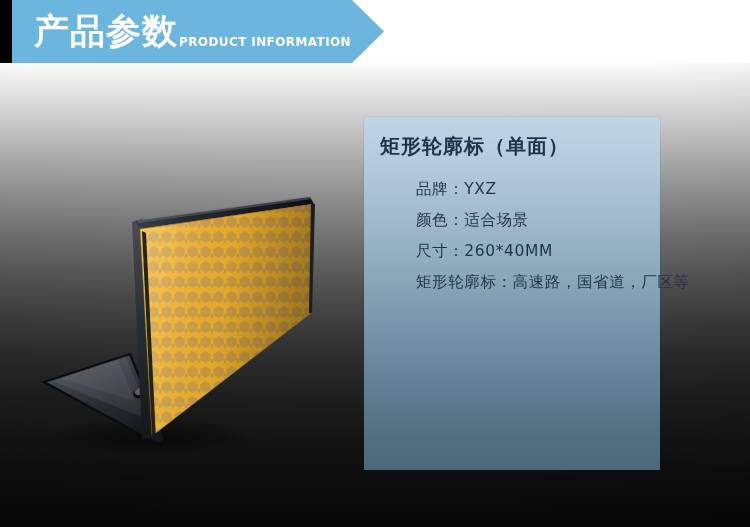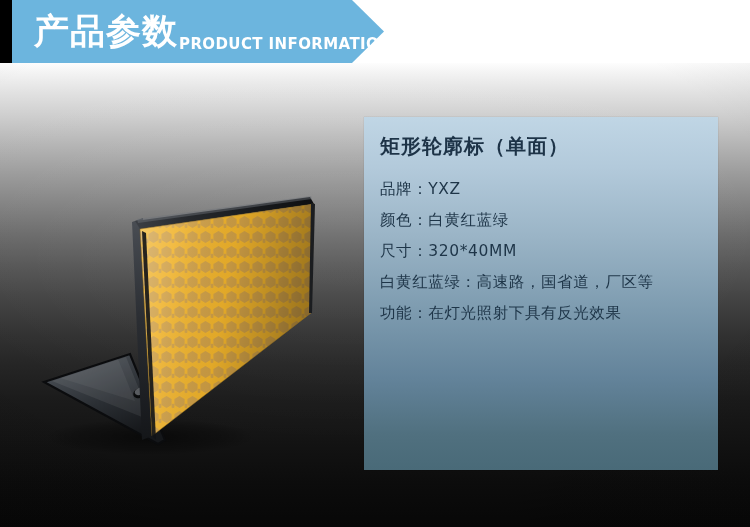--- a/index.html
+++ b/index.html
@@ -82,21 +82,21 @@
     font-weight: bold;
     color: #ffffff;
     letter-spacing: 1px;
     line-height: 46px;
     white-space: nowrap;
   }
   .banner-sub {
     position: absolute;
     left: 167px;
     top: 35px;
-    font-size: 15px;
+    font-size: 12px;
     font-weight: bold;
     color: #ffffff;
     letter-spacing: 0.4px;
     white-space: nowrap;
   }
 
   
   .product {
     position: absolute;
     left: 30px;
@@ -104,21 +104,21 @@
     width: 300px;
     height: 275px;
   }
   .prod-svg { display: block; }
 
   
   .info-panel {
     position: absolute;
     left: 364px;
     top: 117px;
-    width: 354px;
+    width: 296px;
     height: 353px;
     background: linear-gradient(to bottom,
                 #c0d6e5 0%,
                 #b3cadb 14%,
                 #9ab4c6 34%,
                 #7e9cb0 54%,
                 #63839a 74%,
                 #50707f 90%,
                 #496a78 100%);
     box-shadow: 0 0 1px rgba(0,0,0,0.25);
@@ -139,20 +139,21 @@
     top: 57px;
     width: 330px;
   }
   .spec-line {
     font-size: 15.5px;
     color: #1e3548;
     line-height: 31px;
     height: 31px;
     white-space: nowrap;
     letter-spacing: 0.6px;
+    margin-left: 36px;
   }
 </style>
 </head>
 <body>
 
 <div id="page">
 
   <div class="backdrop"></div>
   <div class="backdrop-vignette"></div>
 
@@ -230,20 +231,19 @@
       <polygon points="281,18 285,19 282,128 279,128" fill="#1b1d20"></polygon>
 
       <polygon points="112,46 122,251 126,255 116,48" fill="#111316" opacity="0.9"></polygon>
     </svg>
   </div>
 
   <div class="info-panel">
     <div class="info-title">矩形轮廓标（单面）</div>
     <div class="spec-list">
       <div class="spec-line">品牌：YXZ</div>
-      <div class="spec-line">颜色：白黄红蓝绿</div>
-      <div class="spec-line">尺寸：320*40MM</div>
-      <div class="spec-line">白黄红蓝绿：高速路，国省道，厂区等</div>
-      <div class="spec-line">功能：在灯光照射下具有反光效果</div>
+      <div class="spec-line">颜色：适合场景</div>
+      <div class="spec-line">尺寸：260*40MM</div>
+      <div class="spec-line">矩形轮廓标：高速路，国省道，厂区等</div>
     </div>
   </div>
 
 </div>
 
 </body></html>

